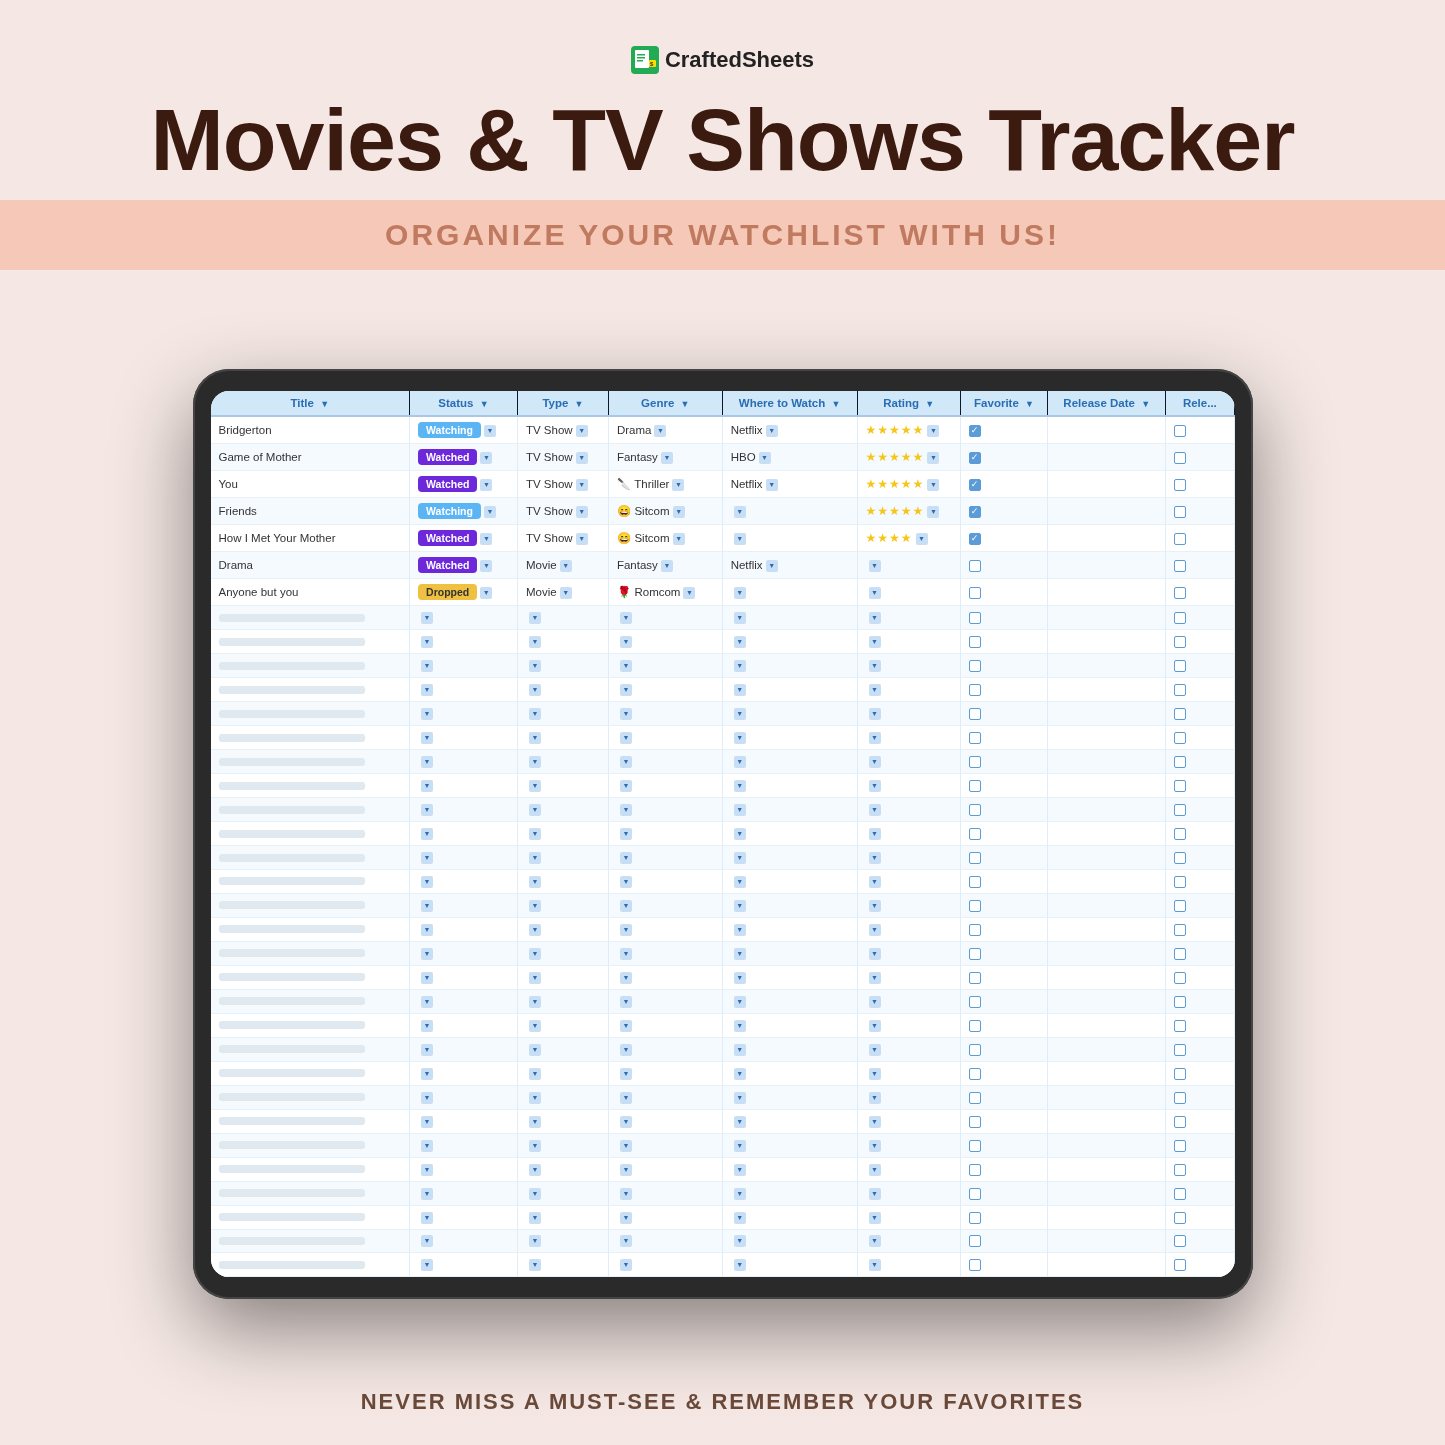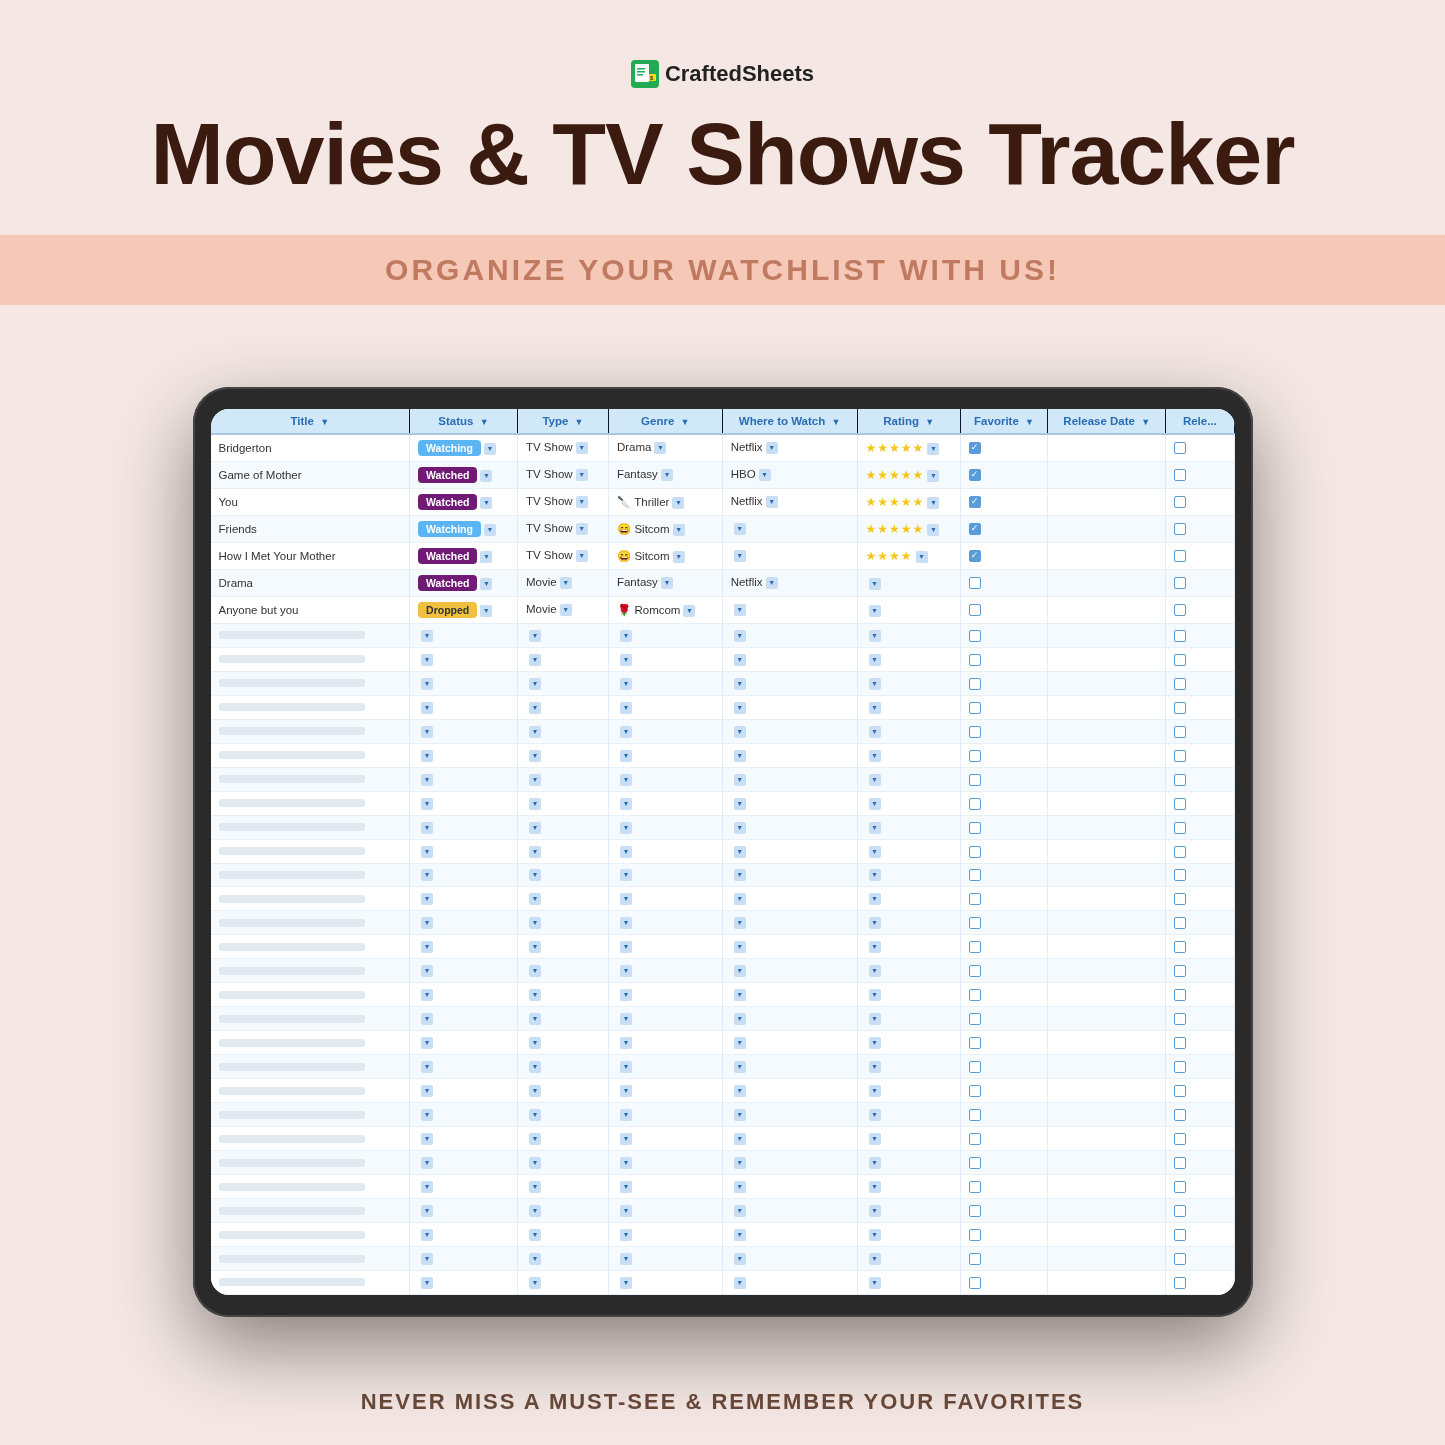--- a/index.html
+++ b/index.html
@@ -12,21 +12,21 @@
       flex-direction: column;
       align-items: center;
       overflow: hidden;
     }
 
     
     .brand-bar {
       display: flex;
       align-items: center;
       gap: 6px;
-      margin-top: 60px;
+      margin-top: 46px;
     }
     .brand-icon {
       width: 28px;
       height: 28px;
     }
     .brand-name {
       font-size: 22px;
       font-weight: 700;
       color: #222;
     }
@@ -41,21 +41,21 @@
       margin-top: 18px;
       letter-spacing: -1px;
     }
 
     
     .subtitle-banner {
       background-color: #f5c8b8;
       width: 100%;
       text-align: center;
       padding: 18px 0;
-      margin-top: 32px;
+      margin-top: 11px;
     }
     .subtitle-text {
       font-size: 30px;
       font-weight: 800;
       color: #c07a60;
       letter-spacing: 3px;
       text-transform: uppercase;
     }
 
     
@@ -136,21 +136,21 @@
     
     .badge {
       display: inline-block;
       padding: 2px 8px;
       border-radius: 4px;
       font-size: 10.5px;
       font-weight: 700;
       color: #fff;
     }
     .badge-watching { background: #5bb5f5; }
-    .badge-watched  { background: #701a75; }
+    .badge-watched  { background: #6d28d9; }
     .badge-dropped  { background: #f0c040; color: #333; }
 
     .dropdown-arrow {
       display: inline-block;
       width: 12px;
       height: 12px;
       background: #c8def4;
       border-radius: 2px;
       text-align: center;
       line-height: 12px;

